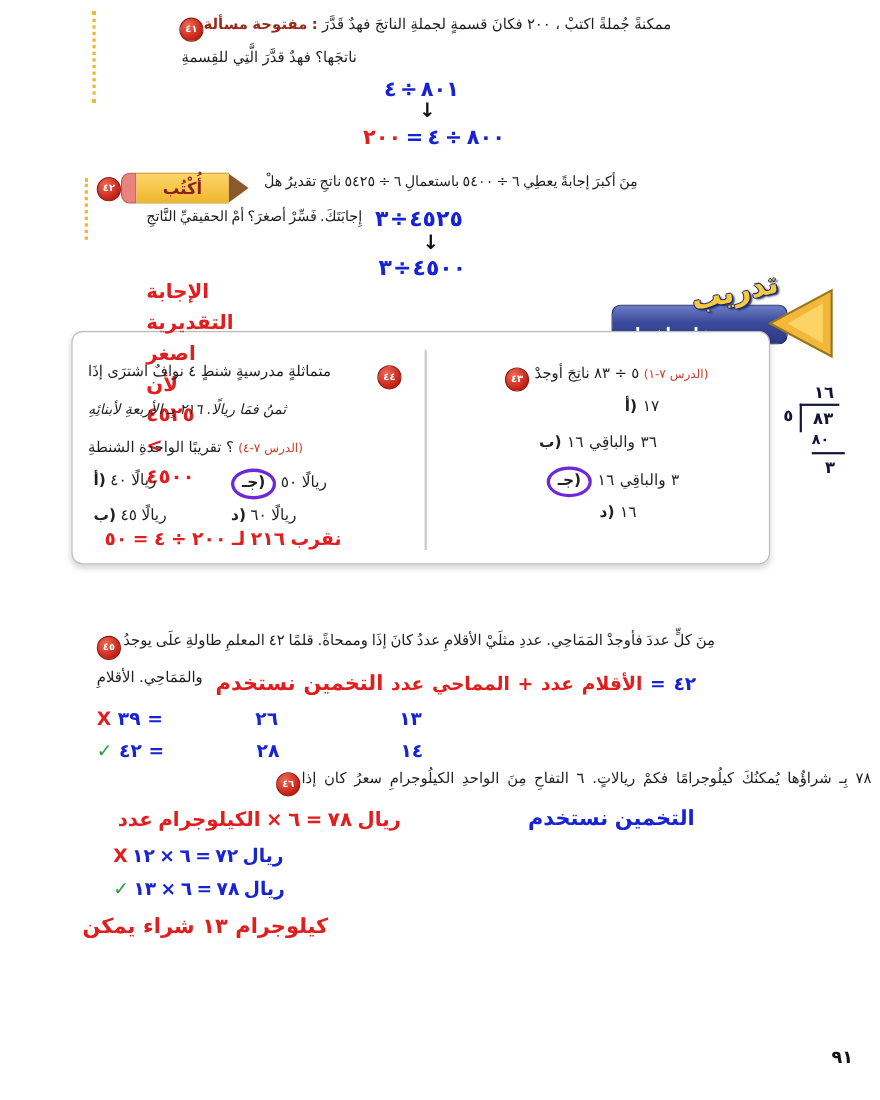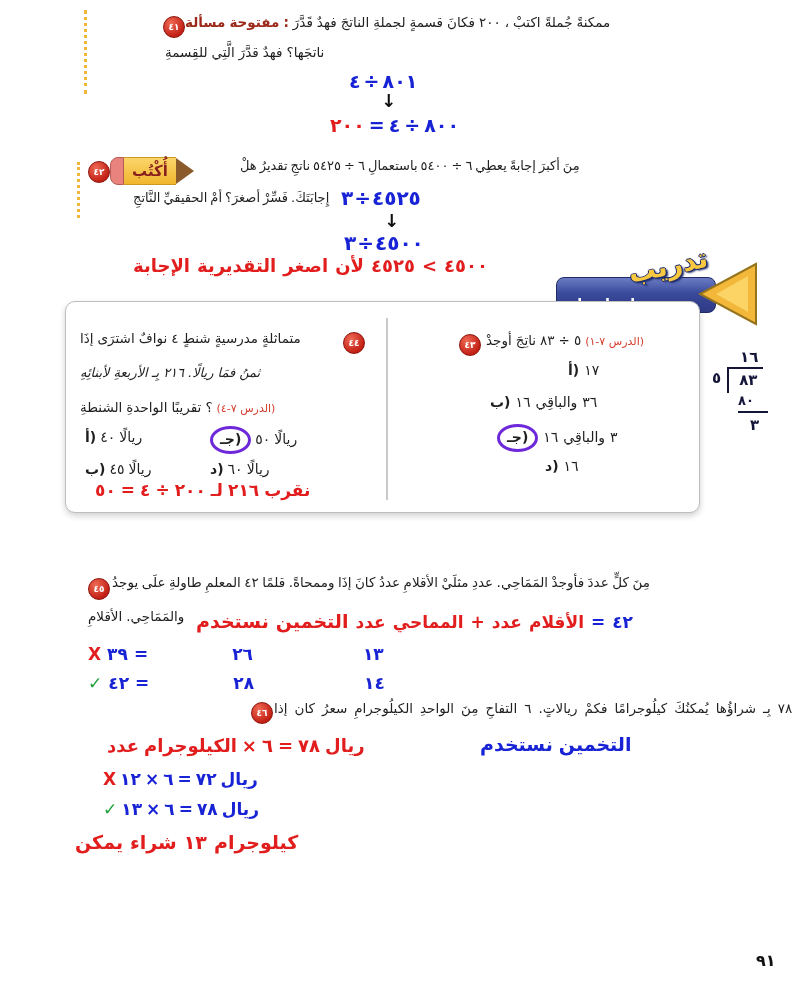--- a/index.html
+++ b/index.html
@@ -37,21 +37,21 @@
               display:flex;align-items:flex-end;}
   .banner-bar span{color:#fff;font-size:14.5px;font-weight:bold;padding-left:12px;unicode-bidi:isolate;direction:rtl;}
   .banner-word{position:absolute;left:74px;top:0px;font-size:27px;font-weight:bold;color:#f7c840;
                transform:rotate(-12deg);unicode-bidi:isolate;direction:rtl;
                text-shadow:1px 0 #1c2a6b,-1px 0 #1c2a6b,0 1px #1c2a6b,0 -1px #1c2a6b,2px 2px 2px #1c2a6b;}
   .banner-tri{position:absolute;left:140px;top:10px;}
   
   .pencil{position:absolute;left:110px;top:155px;display:flex;align-items:center;height:32px;}
   .pencil-eraser{width:12px;height:26px;background:#e8837e;border:1px solid #b65b54;border-radius:8px 0 0 8px;}
   .pencil-body{height:26px;background:linear-gradient(#fbd56a,#f0b62e);border-top:1px solid #c79b22;
-               border-bottom:1px solid #c79b22;display:flex;align-items:center;padding:0 8px;}
+               border-bottom:1px solid #c79b22;display:flex;align-items:center;padding:0 24px;}
   .pencil-body span{color:#8a1f1f;font-weight:bold;font-size:15px;unicode-bidi:isolate;direction:rtl;}
   .pencil-tip{width:0;height:0;border-top:13px solid transparent;border-bottom:13px solid transparent;
               border-left:18px solid #8a5a2a;}
   
   .division{position:absolute;left:710px;top:348px;width:80px;color:#15153a;font-weight:bold;direction:ltr;text-align:left;}
   .dv-q{font-size:15px;padding-left:30px;letter-spacing:3px;}
   .dv-row{display:flex;align-items:stretch;margin-top:1px;}
   .dv-d{font-size:15px;padding:2px 6px 4px 2px;}
   .dv-dd{font-size:15px;border-top:2px solid #15153a;border-left:2px solid #15153a;
          padding:2px 6px 4px 10px;letter-spacing:3px;}
@@ -169,21 +169,21 @@
       <span class="tk hwb">٤٥٢٥</span>
     </div>
     <div class="ln" style="left: 384px; top: 210px; font-size: 18px; gap: 0px;">
       <span class="tk arrow">↓</span>
     </div>
     <div class="ln" style="left: 344px; top: 231px; font-size: 20px; gap: 1px;">
       <span class="tk hwb">٣</span>
       <span class="tk hwb">÷</span>
       <span class="tk hwb">٤٥٠٠</span>
     </div>
-    <div class="ln" style="left: 133px; top: 255px; font-size: 18px; gap: 7px;">
+    <div class="ln" style="left: 133px; top: 255px; font-size: 18px; gap: 7px; flex-direction: column;">
       <span class="tk hwr">الإجابة</span>
       <span class="tk hwr">التقديرية</span>
       <span class="tk hwr">اصغر</span>
       <span class="tk hwr">لأن</span>
       <span class="tk hwr">٤٥٢٥</span>
       <span class="tk hwr">&gt;</span>
       <span class="tk hwr">٤٥٠٠</span>
     </div>
     <div class="ln" style="left: 486px; top: 332px; font-size: 13.5px; gap: 4px;">
       <span class="tk">أوجدْ</span>

